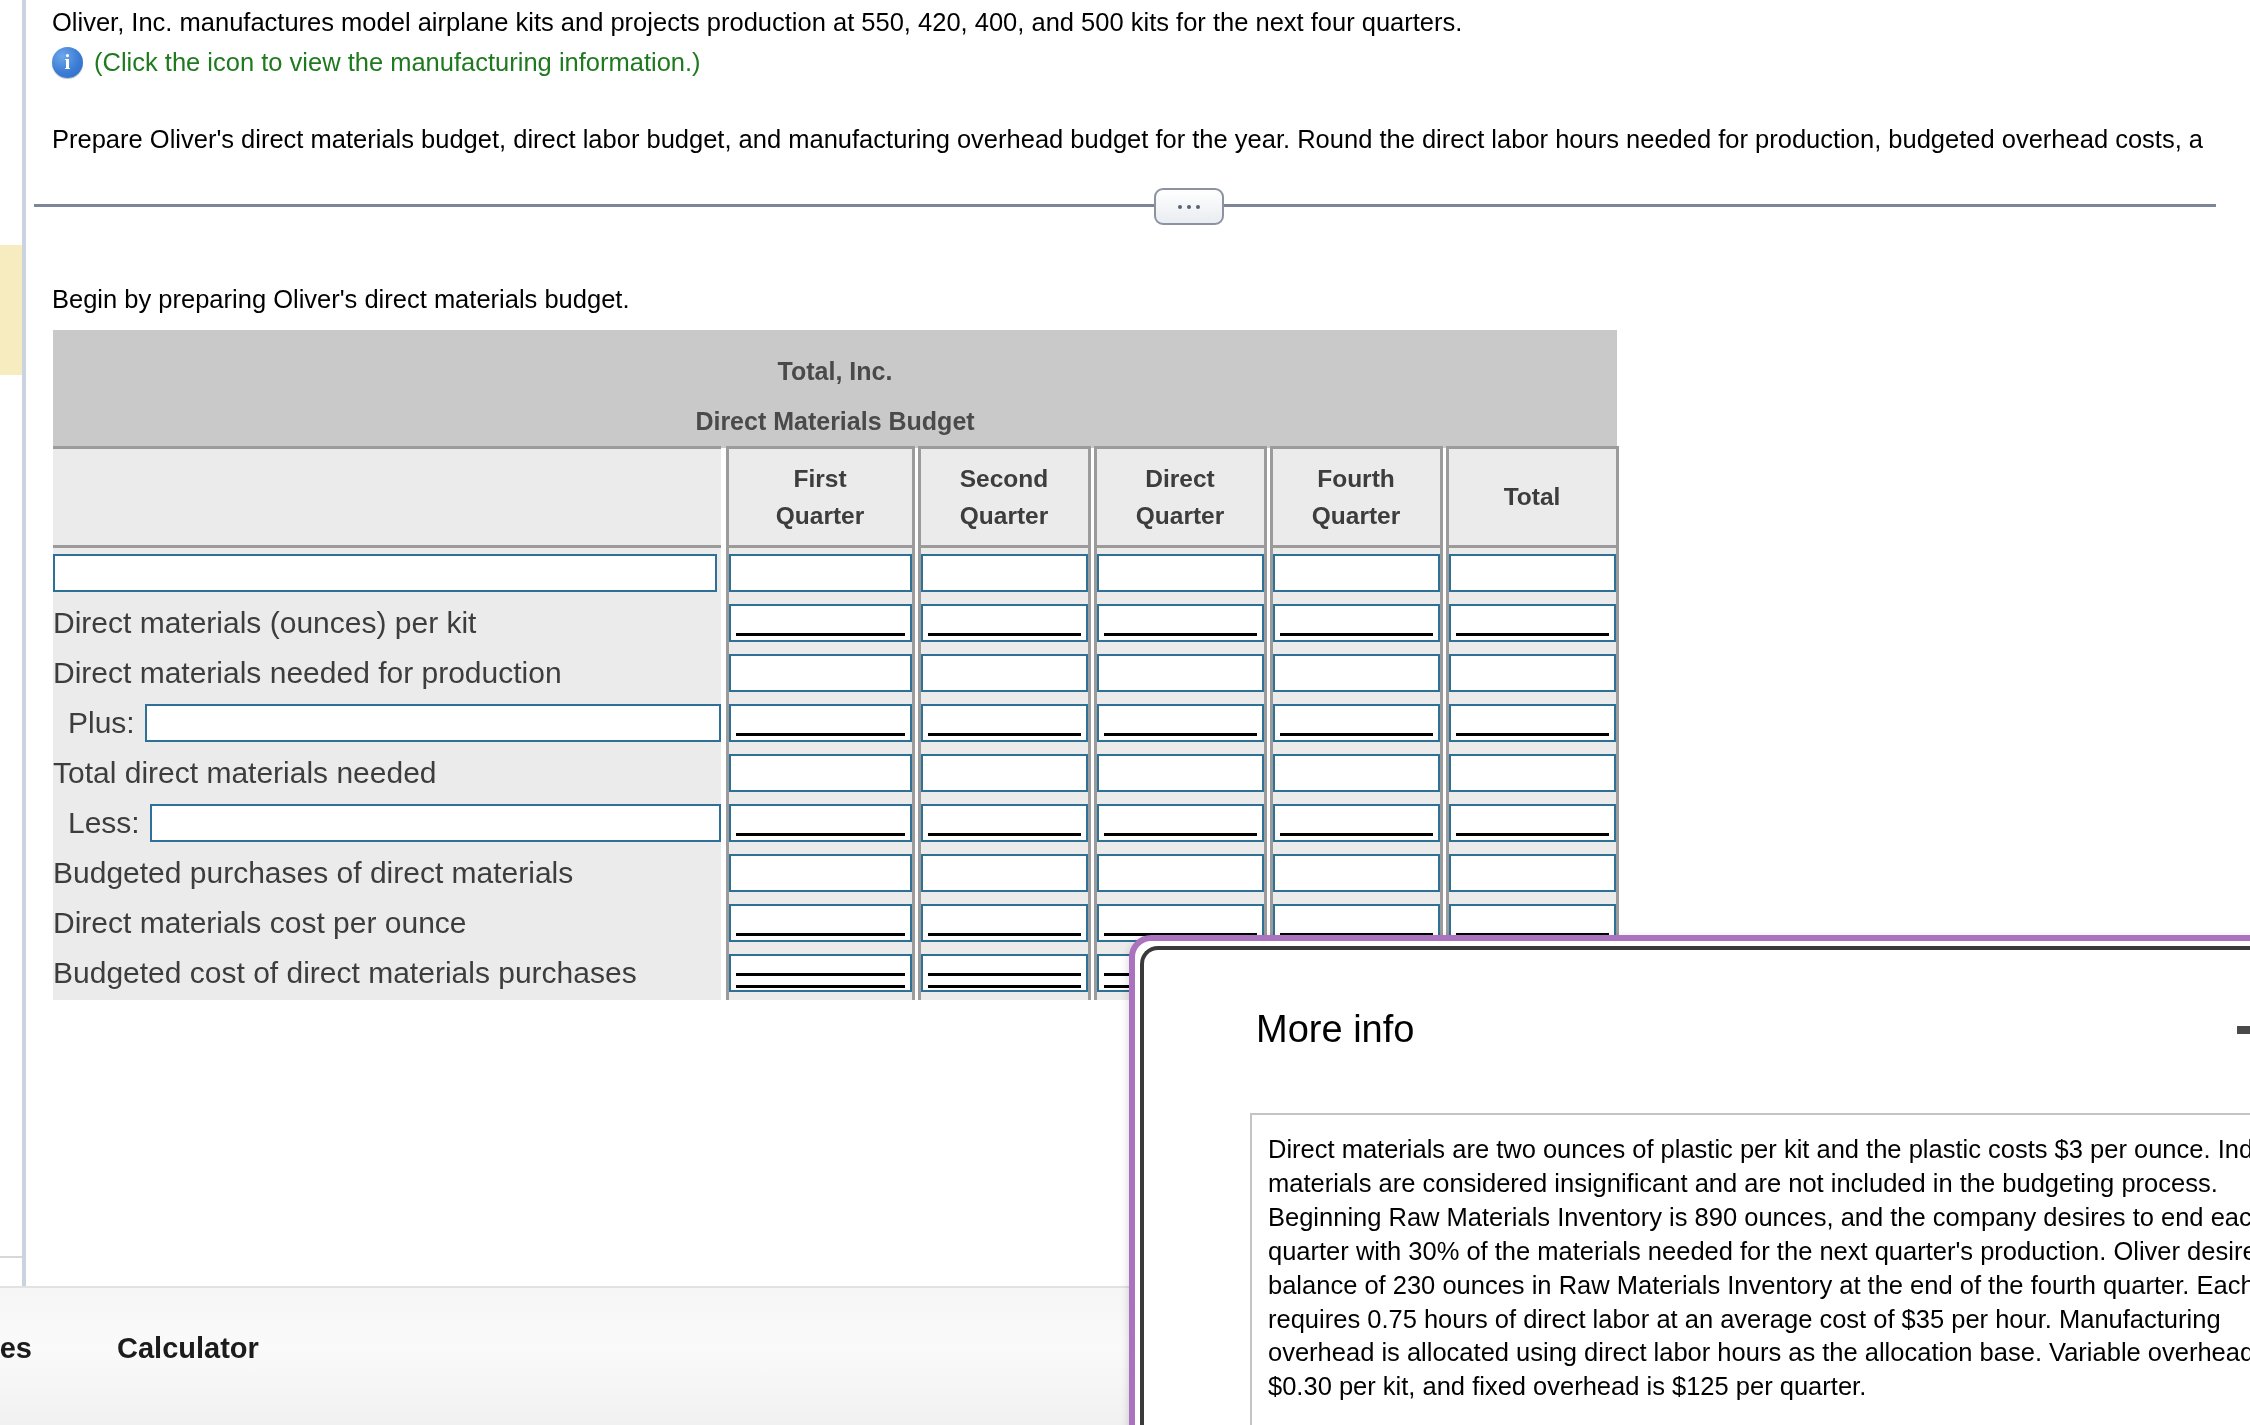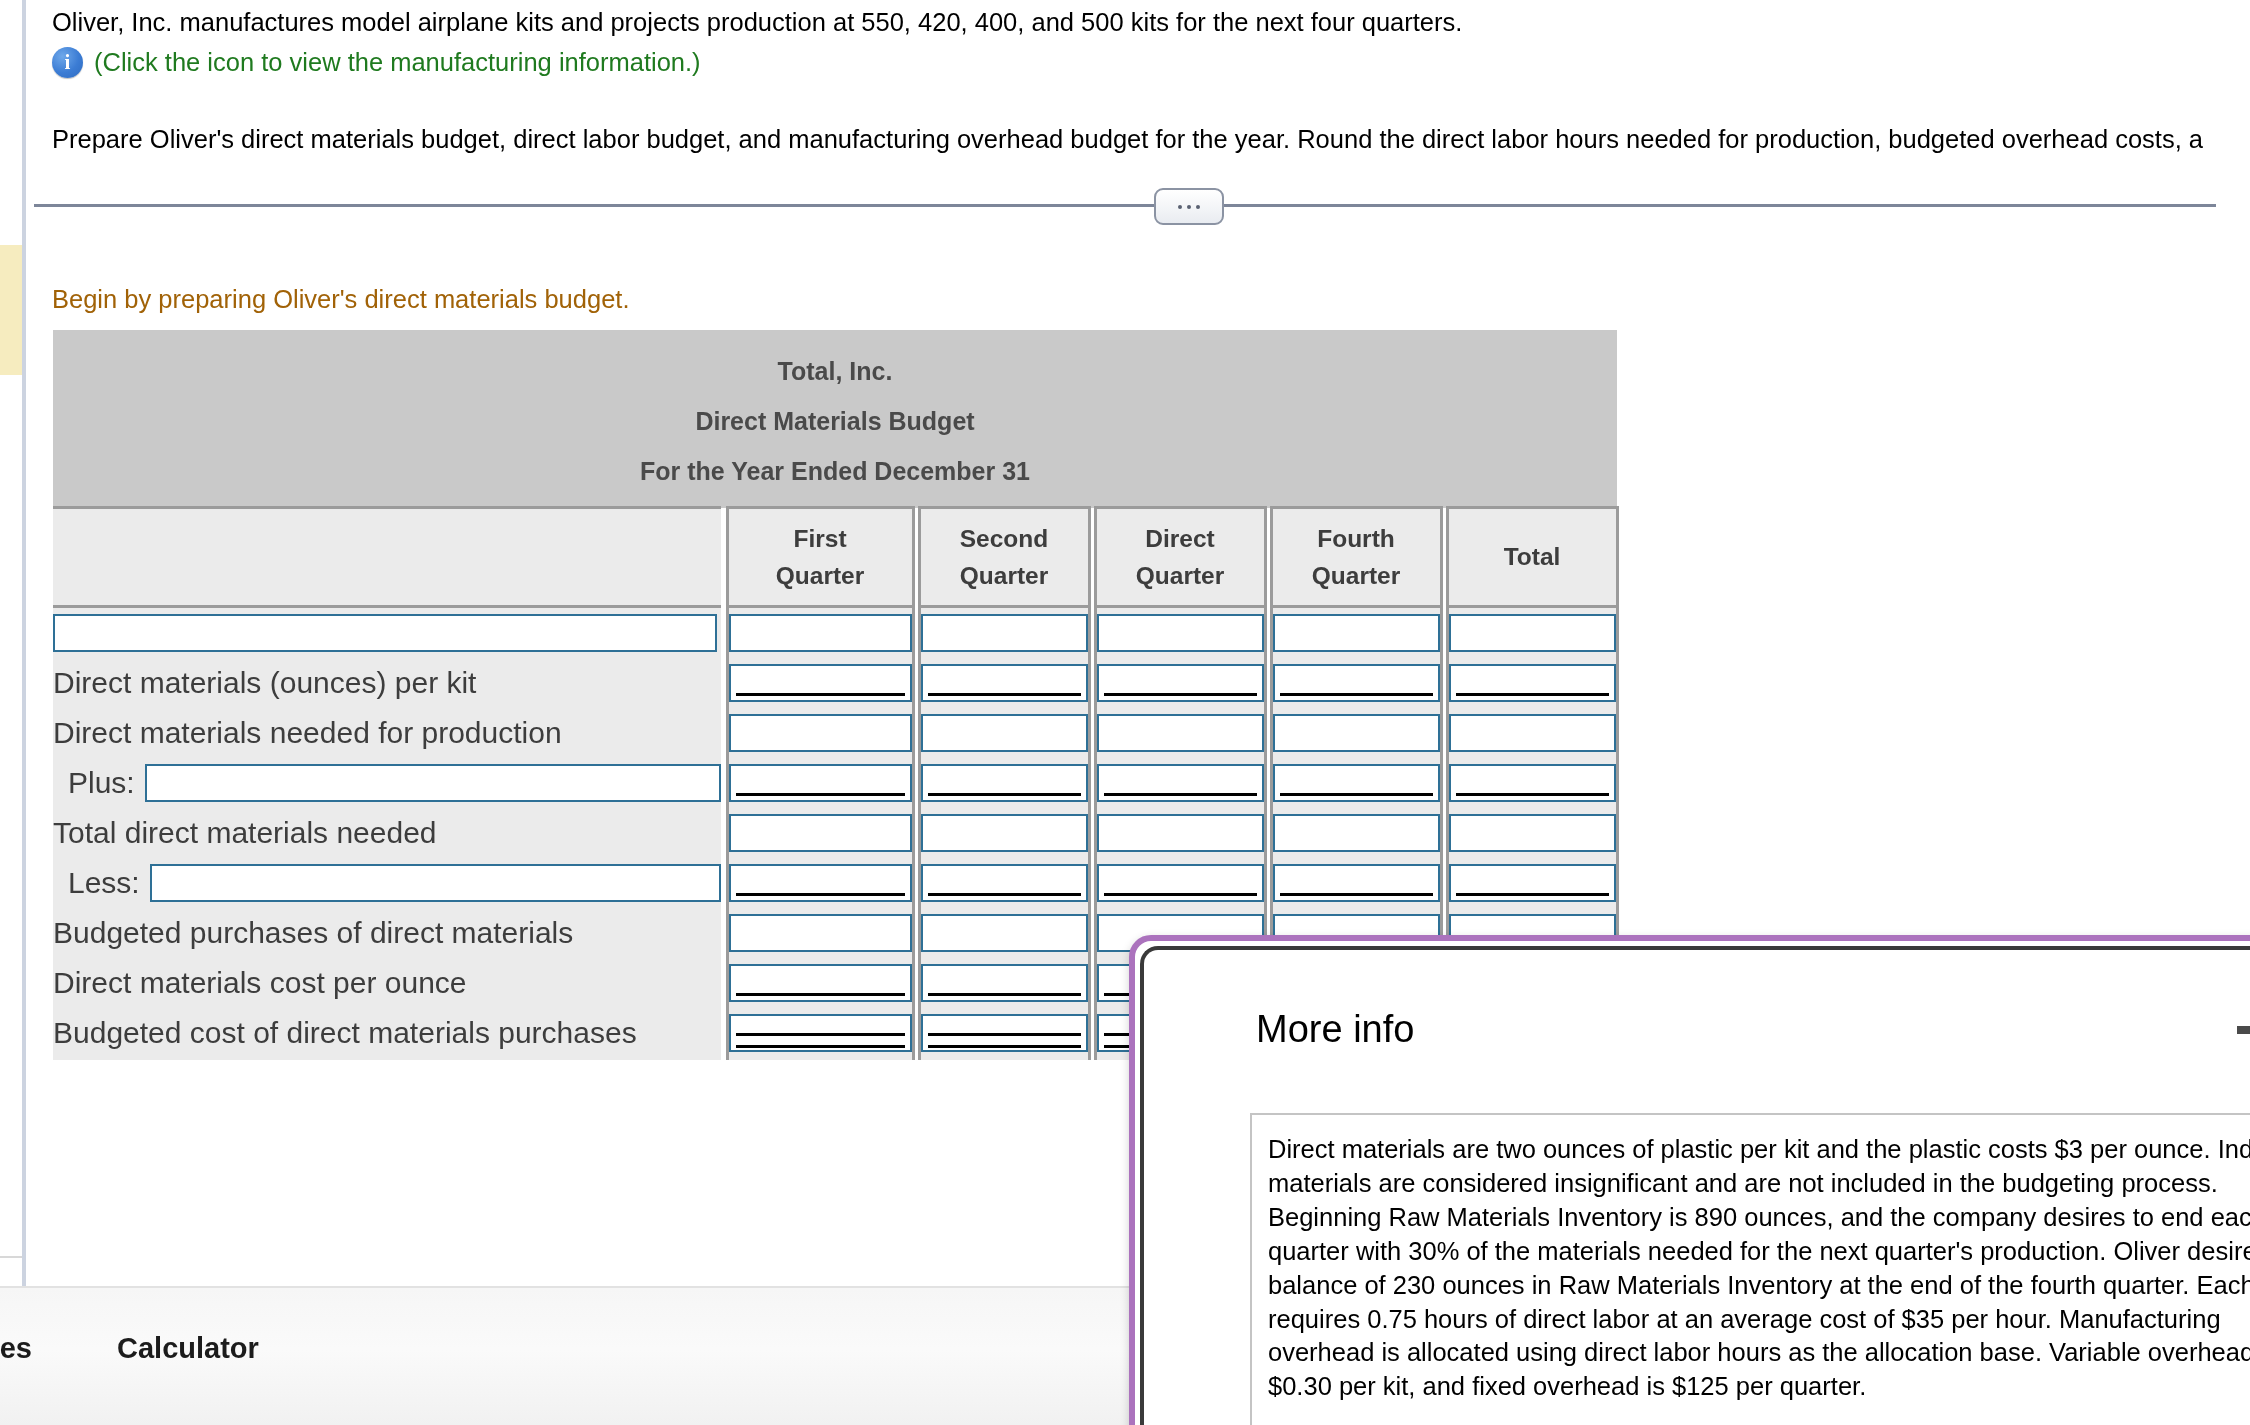--- a/index.html
+++ b/index.html
@@ -115,21 +115,21 @@
     border-radius: 50%;
     background: #5a6172;
     display: block;
   }
 
   
   .begin-text {
     position: absolute;
     left: 52px; top: 285px;
     font-size: 25.5px;
-    color: #a16207;
+    color: #000000;
     white-space: nowrap;
   }
 
   
   .table-wrap {
     position: absolute;
     left: 53px; top: 330px;
     width: 1544px;
   }
   .tbl {
@@ -359,23 +359,20 @@
         <col style="width:170px">
       </colgroup>
       <tbody id="tbl-body">
           <tr>
             <td colspan="11" class="title-cell t1">Total, Inc.</td>
           </tr>
           <tr>
             <td colspan="11" class="title-cell t2">Direct Materials Budget</td>
           </tr>
           <tr>
-            <td colspan="11" class="title-cell t3">For the Year Ended December 31</td>
-          </tr>
-          <tr>
             <td class="hdr-blank"></td>
             <td class="gap-col"></td>
             <td class="hdr">
               <div>First</div>
               <div>Quarter</div>
             </td>
             <td class="gap-col"></td>
             <td class="hdr">
               <div>Second</div>
               <div>Quarter</div>

